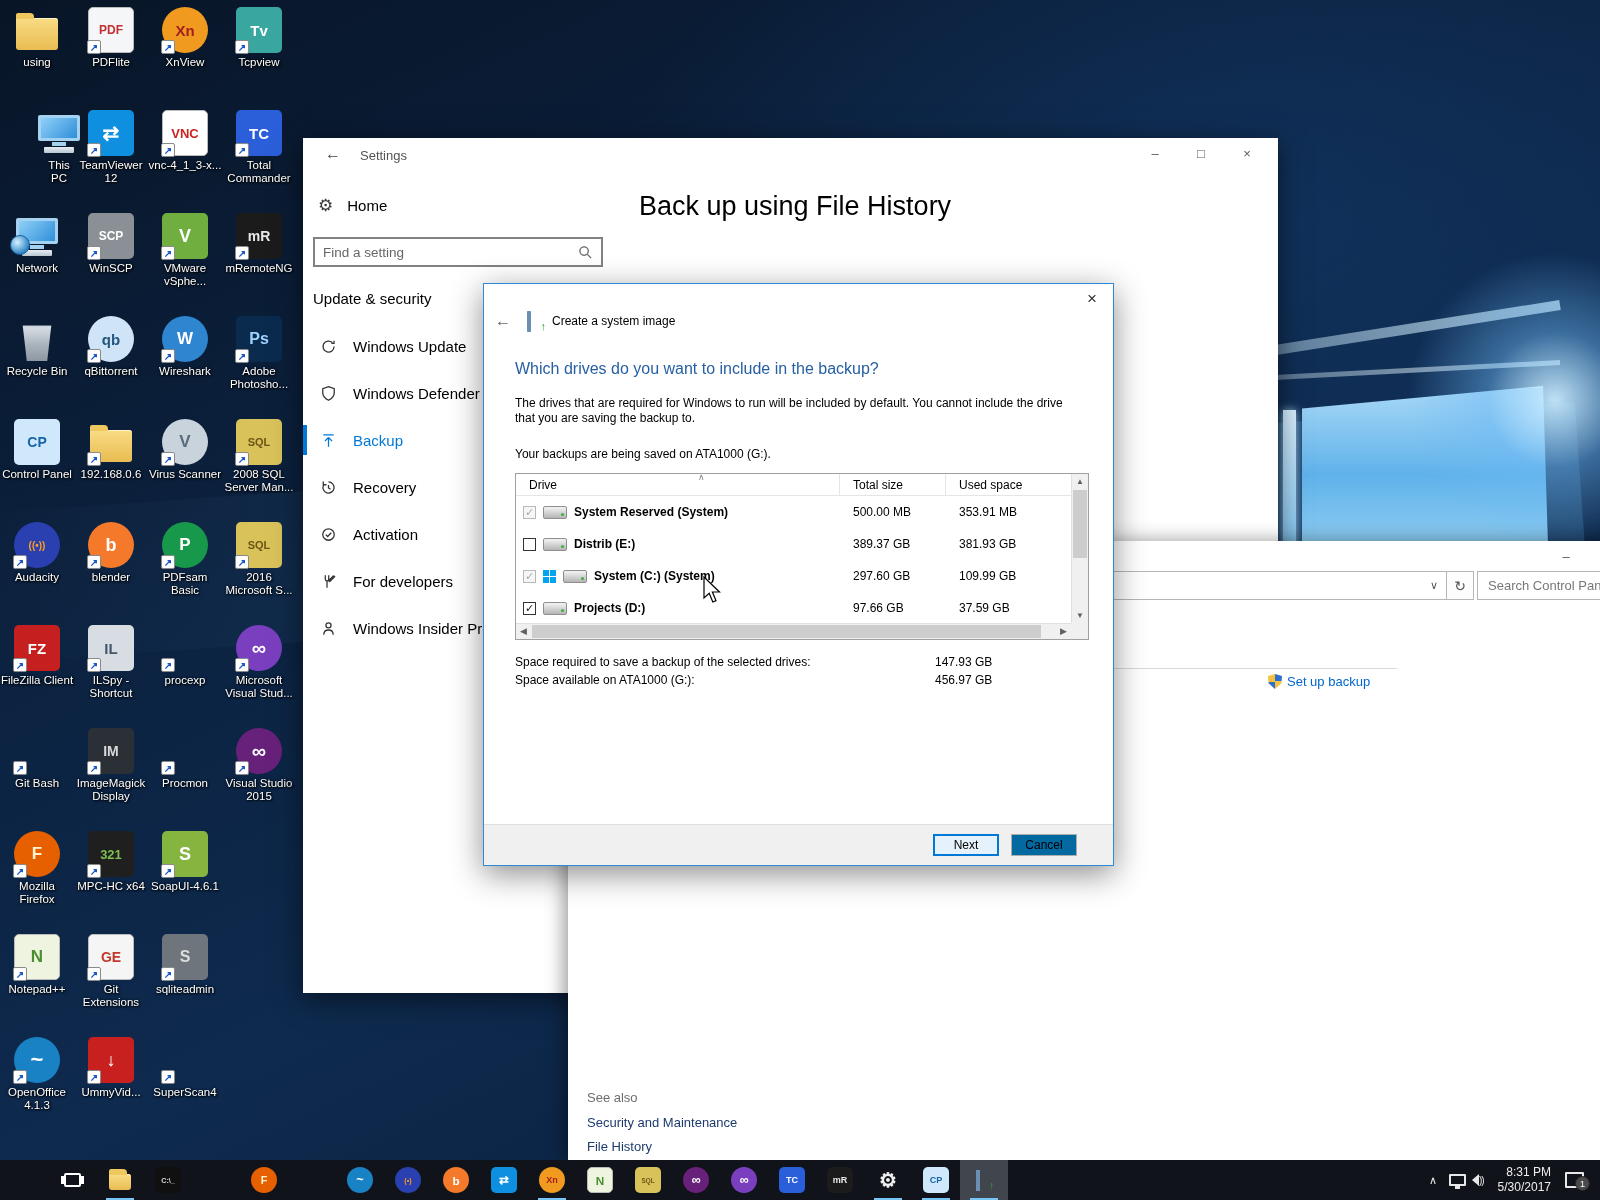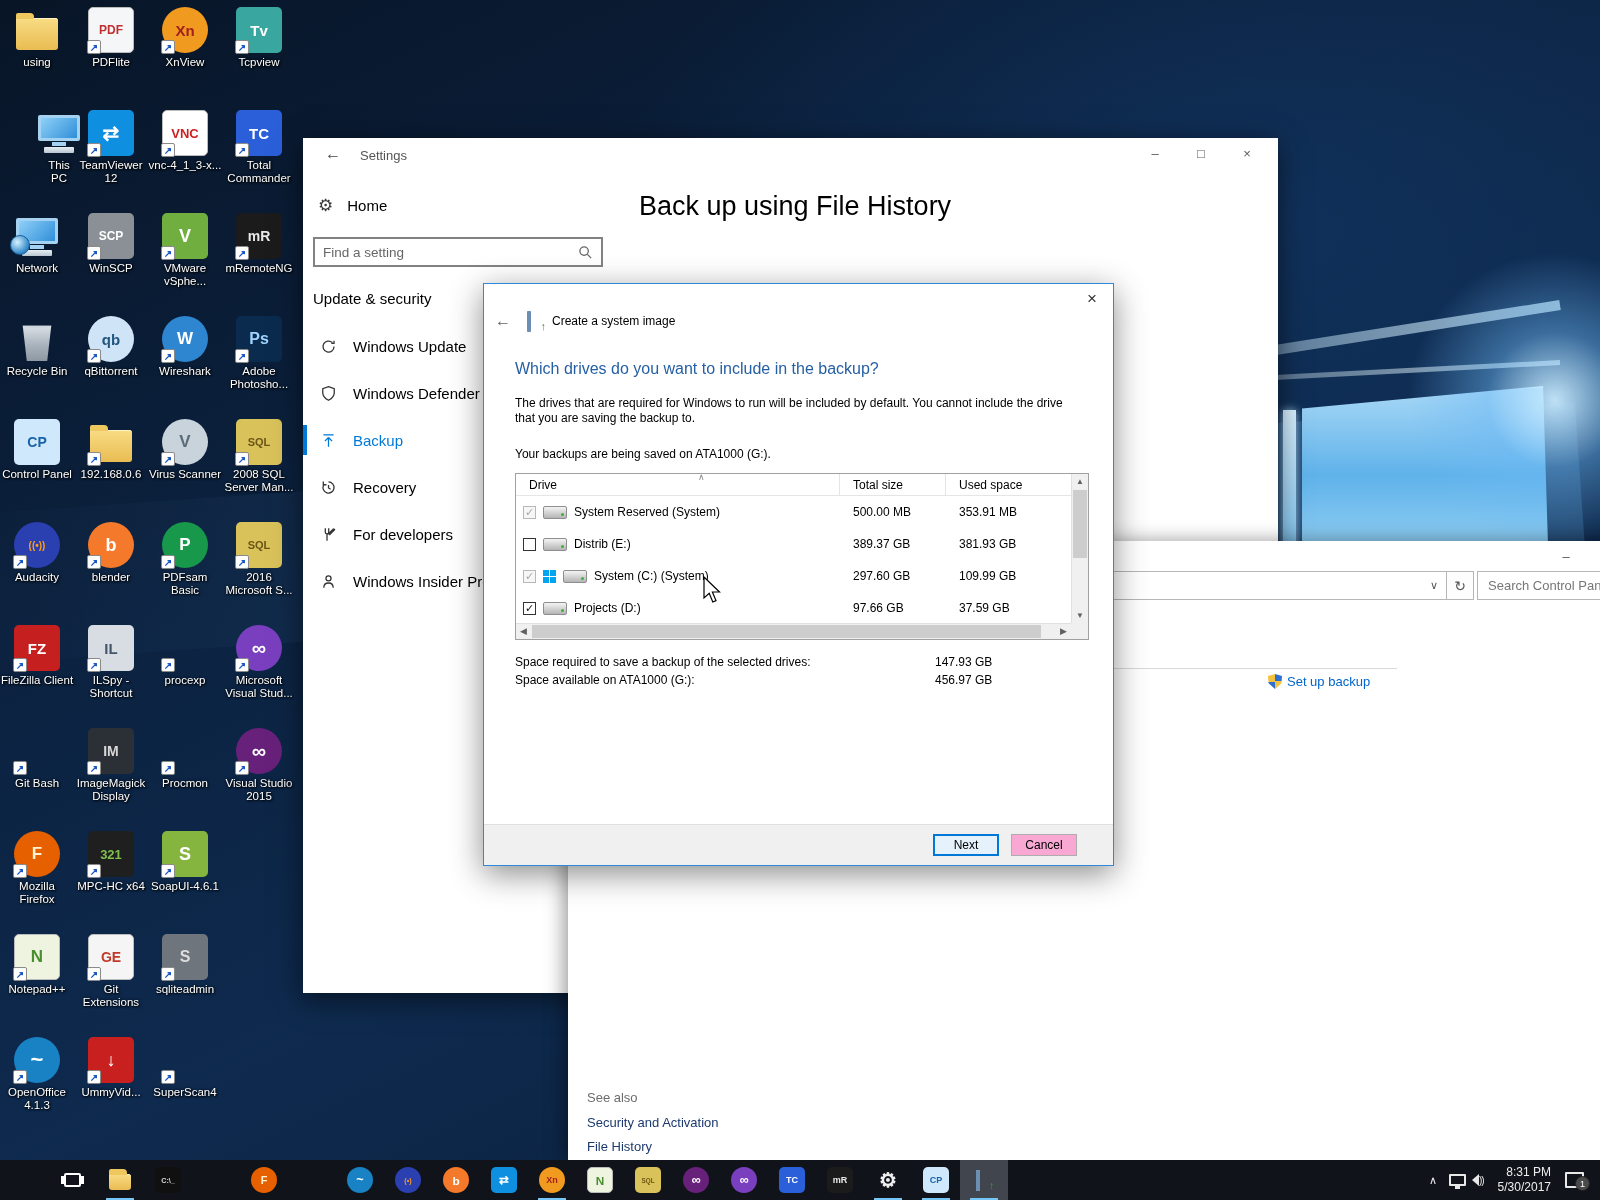--- a/index.html
+++ b/index.html
@@ -120,41 +120,41 @@
   .d-note { position:absolute; left:31px; top:163px; font-size:12px; color:#000; }
   .d-list { position:absolute; left:31px; top:189px; width:574px; height:167px; border:1px solid #a0a0a0; background:#fff; }
   .d-cols { position:absolute; left:0; top:0; right:3px; height:22px; border-bottom:1px solid #e5e5e5; display:flex; }
   .d-cols .col { font-size:12px; color:#000; padding:4px 0 0 13px; border-right:1px solid #e5e5e5; position:relative; }
   .d-cols .sortmark { position:absolute; top:-2px; left:182px; font-size:9px; color:#888; }
   .d-rows { position:absolute; left:0; top:22px; right:17px; bottom:16px; overflow:hidden; }
   .d-row { height:32px; display:flex; align-items:center; }
   .d-row .c1 { width:324px; display:flex; align-items:center; gap:7px; padding-left:7px; }
   .d-row .c2 { width:106px; font-size:12px; padding-left:13px; }
   .d-row .c3 { width:96px; font-size:12px; padding-left:13px; }
-  .d-row .nm { font-size:12px; color:#000; }
+  .d-row .nm { font-size:12px; color:#000;font-weight:bold; }
   .cb { width:13px; height:13px; border:1px solid #333; background:#fff; display:flex; align-items:center;
     justify-content:center; font-size:11px; line-height:11px; color:#111; }
   .cb.dis { border-color:#b8b8b8; background:#f6f6f6; color:#a8a8a8; }
   .drv { width:24px; height:13px; border:1px solid #8e8e8e; border-radius:2px; position:relative;
     background:linear-gradient(180deg,#f4f4f4,#b5b5b5); }
   .drv::after { content:""; position:absolute; right:2px; bottom:2px; width:3px; height:3px; background:#3fae3f; border-radius:50%; }
   .wlogo { width:13px; height:13px; display:grid; grid-template-columns:1fr 1fr; grid-template-rows:1fr 1fr; gap:1px; }
   .wlogo span { background:#00a4ef; }
   .vscroll { position:absolute; right:0; top:0; width:17px; bottom:16px; background:#f0f0f0; border-left:1px solid #e0e0e0; }
   .vscroll .ar { position:absolute; left:0; right:0; height:15px; text-align:center; font-size:8px; color:#606060; line-height:15px; }
   .vscroll .thumb { position:absolute; left:1px; right:1px; top:16px; height:68px; background:#cdcdcd; }
   .hscroll { position:absolute; left:0; bottom:0; right:17px; height:16px; background:#f0f0f0; border-top:1px solid #e0e0e0; }
   .hscroll .ar { position:absolute; top:0; width:15px; height:15px; text-align:center; font-size:9px; color:#606060; line-height:15px; }
   .hscroll .thumb { position:absolute; left:16px; right:30px; top:1px; height:13px; background:#cdcdcd; }
   .corner { position:absolute; right:0; bottom:0; width:17px; height:16px; background:#f0f0f0; }
   .d-space { position:absolute; left:31px; font-size:12px; color:#000; }
   .d-space .val { position:absolute; left:420px; width:80px; }
   .d-footer { position:absolute; left:0; right:0; bottom:0; height:41px; background:#f0f0f0; border-top:1px solid #dfdfdf; }
   .btn { position:absolute; top:9px; width:66px; height:22px; font-size:12px; display:flex; align-items:center;
-    justify-content:center; background:#f9a8d4; border:1px solid #adadad; color:#000; }
+    justify-content:center; background:#0369a1; border:1px solid #adadad; color:#000; }
   .btn.primary { border:2px solid #0078d7; background:#e5f1fb; }
   
   .taskbar { position:absolute; left:0; top:1160px; width:1600px; height:40px; background:#11131a; display:flex; align-items:stretch; }
   .tb-ic { position:relative; width:48px; display:flex; align-items:center; justify-content:center; }
   .tb-ic.running::after { content:""; position:absolute; left:10px; right:10px; bottom:0; height:2px; background:#76c5f7; }
   .tb-ic.active { background:#41454e; }
   .tb-start { display:grid; grid-template-columns:9px 9px; grid-template-rows:9px 9px; gap:1px; }
   .tb-start span { background:#fff; }
   .tb-tv { width:17px; height:14px; border:2px solid #fff; border-radius:2px;
     box-shadow:-6px 0 0 -3px #fff, 6px 0 0 -3px #fff; }
@@ -549,20 +549,28 @@
       <div class="s-item">
         <span class="bar"></span>
         <span class="ic"><svg width="17" height="17" viewBox="0 0 16 16" fill="none" stroke="#333" stroke-width="1.2">
             <path d="M8 2.8a5.2 5.2 0 1 1-4.7 3M3.1 2.4v3h3M8 5.6v2.8l2 1.2"></path>
           </svg></span>
         <span class="tx">Recovery</span>
       </div>
       <div class="s-item">
         <span class="bar"></span>
         <span class="ic"><svg width="17" height="17" viewBox="0 0 16 16" fill="none" stroke="#333" stroke-width="1.2">
+            <circle cx="8" cy="8" r="5.4"></circle>
+            <path d="M5.4 8.1l1.8 1.8 3.4-3.6"></path>
+          </svg></span>
+        <span class="tx">Activation</span>
+      </div>
+      <div class="s-item">
+        <span class="bar"></span>
+        <span class="ic"><svg width="17" height="17" viewBox="0 0 16 16" fill="none" stroke="#333" stroke-width="1.2">
             <path d="M5 2.2v3.6a1.6 1.6 0 0 0 3.2 0V2.2M6.6 7.4v6.4M12.8 2.6L7.8 7.6M12.8 2.6l.9.9-5 5"></path>
           </svg></span>
         <span class="tx">For developers</span>
       </div>
       <div class="s-item">
         <span class="bar"></span>
         <span class="ic"><svg width="17" height="17" viewBox="0 0 16 16" fill="none" stroke="#333" stroke-width="1.2">
             <circle cx="8" cy="5" r="2.4"></circle>
             <path d="M3.6 13.8c0-2.9 2-4.4 4.4-4.4s4.4 1.5 4.4 4.4"></path>
           </svg></span>
@@ -579,21 +587,21 @@
   </div>
   <div class="cp-refresh">↻</div>
   <div class="cp-search">Search Control Panel</div>
   <div class="cp-sep"></div>
   <div class="cp-setup">
     <span class="shield"></span>
     <span class="txt">Set up backup</span>
   </div>
   <div class="cp-seealso">
     <div class="hd">See also</div>
-    <div class="lk">Security and Activation</div>
+    <div class="lk">Security and Maintenance</div>
     <div class="lk">File History</div>
   </div>
 </div>
 
 <div class="win dialog">
   <div class="d-close">×</div>
   <div class="d-head">
     <span class="d-back">←</span>
     <span class="wiz-ic"><span class="m"></span><span class="a">↑</span></span>
     <span class="d-title">Create a system image</span>

